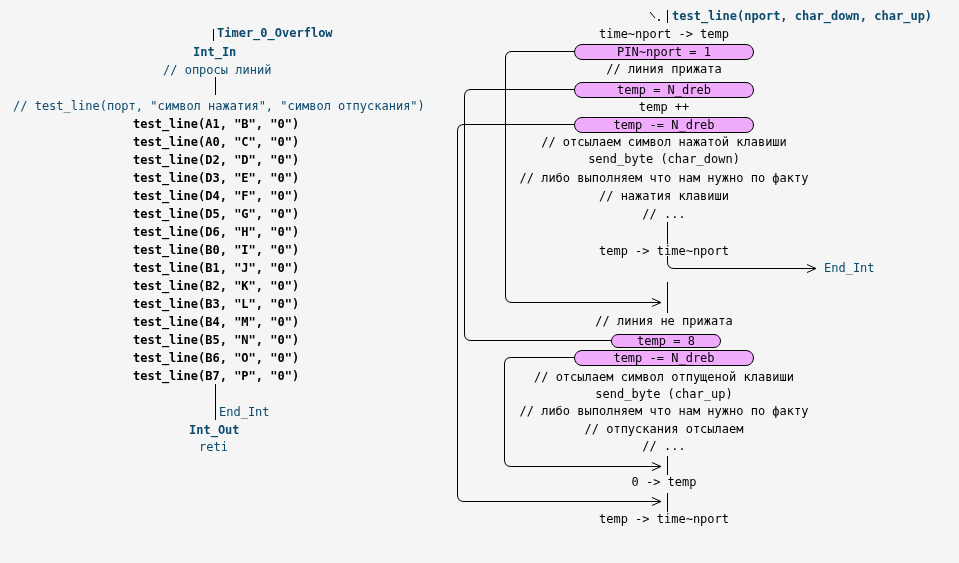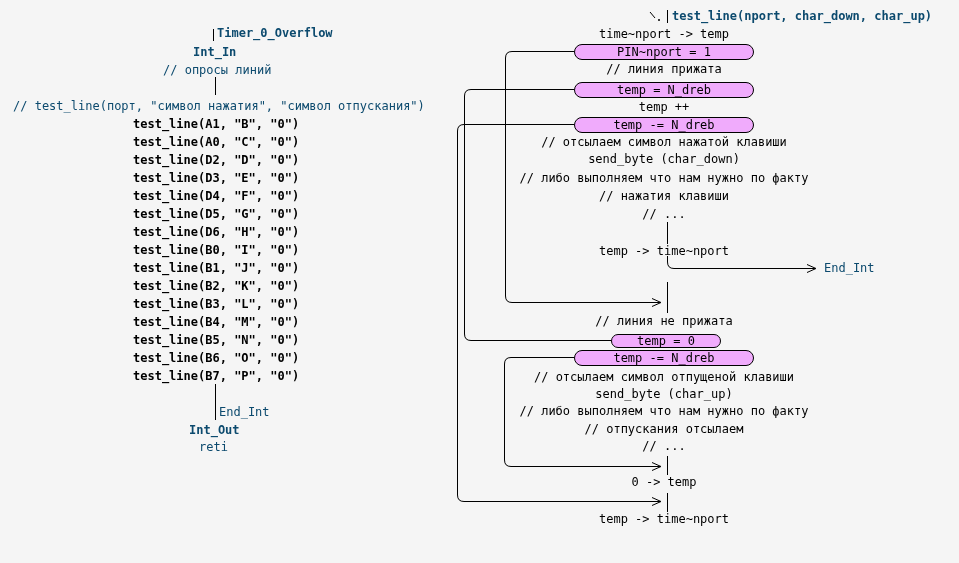--- a/index.html
+++ b/index.html
@@ -128,21 +128,21 @@
     <div class="box" style="left:121px;top:117px;width:178px;height:14px">temp -= N_dreb</div>
 
     <div class="cl" style="top:136px">// отсылаем символ нажатой клавиши</div>
     <div class="cl" style="top:153px">send_byte (char_down)</div>
     <div class="cl b" style="top:172px">// либо выполняем что нам нужно по факту</div>
     <div class="cl b" style="top:190px">// нажатия клавиши</div>
     <div class="cl b" style="top:208px">// ...</div>
     <div class="cl" style="top:245px">temp -&gt; time~nport</div>
     <div class="cl b" style="top:315px">// линия не прижата</div>
 
-    <div class="box" style="left:158px;top:334px;width:108px;height:12px;line-height:12px">temp = 0</div>
+    <div class="box" style="left:158px;top:334px;width:108px;height:12px;line-height:12px">temp = 8</div>
     <div class="box" style="left:121px;top:350px;width:178px;height:14px">temp -= N_dreb</div>
 
     <div class="cl" style="top:371px">// отсылаем символ отпущеной клавиши</div>
     <div class="cl" style="top:388px">send_byte (char_up)</div>
     <div class="cl b" style="top:405px">// либо выполняем что нам нужно по факту</div>
     <div class="cl b" style="top:423px">// отпускания отсылаем</div>
     <div class="cl b" style="top:440px">// ...</div>
     <div class="cl" style="top:476px">0 -&gt; temp</div>
     <div class="cl" style="top:513px">temp -&gt; time~nport</div>
   </div>

